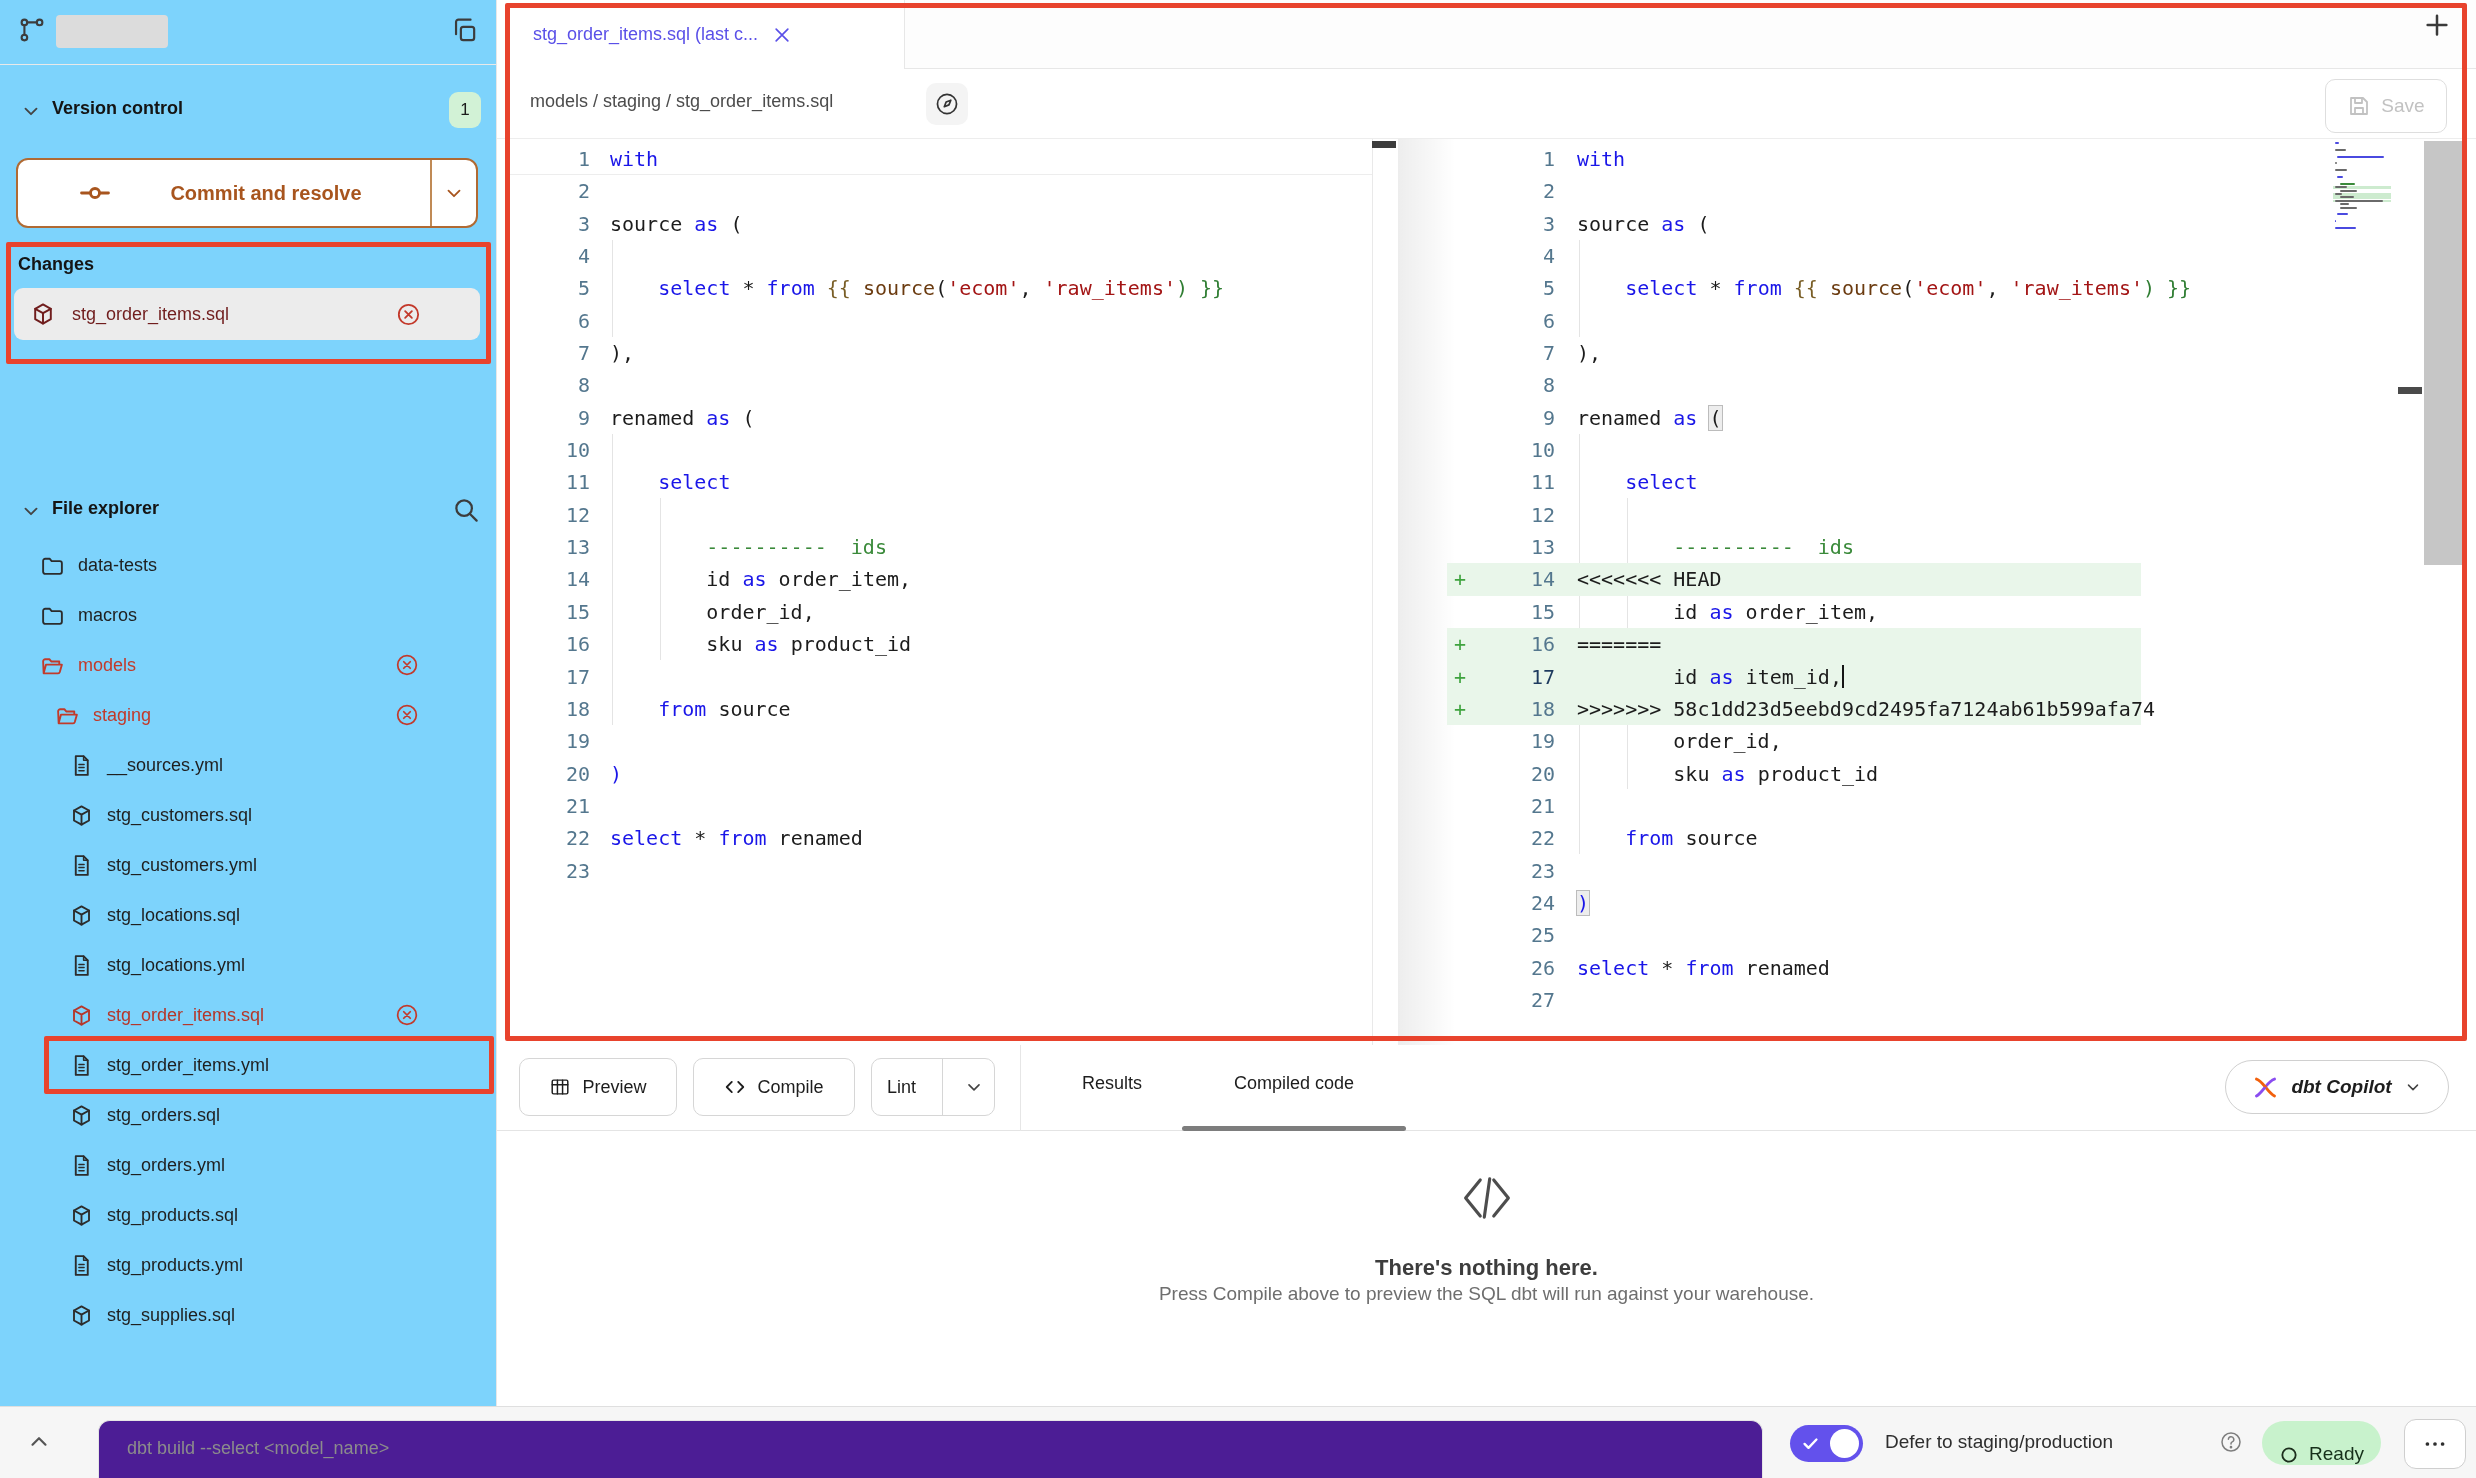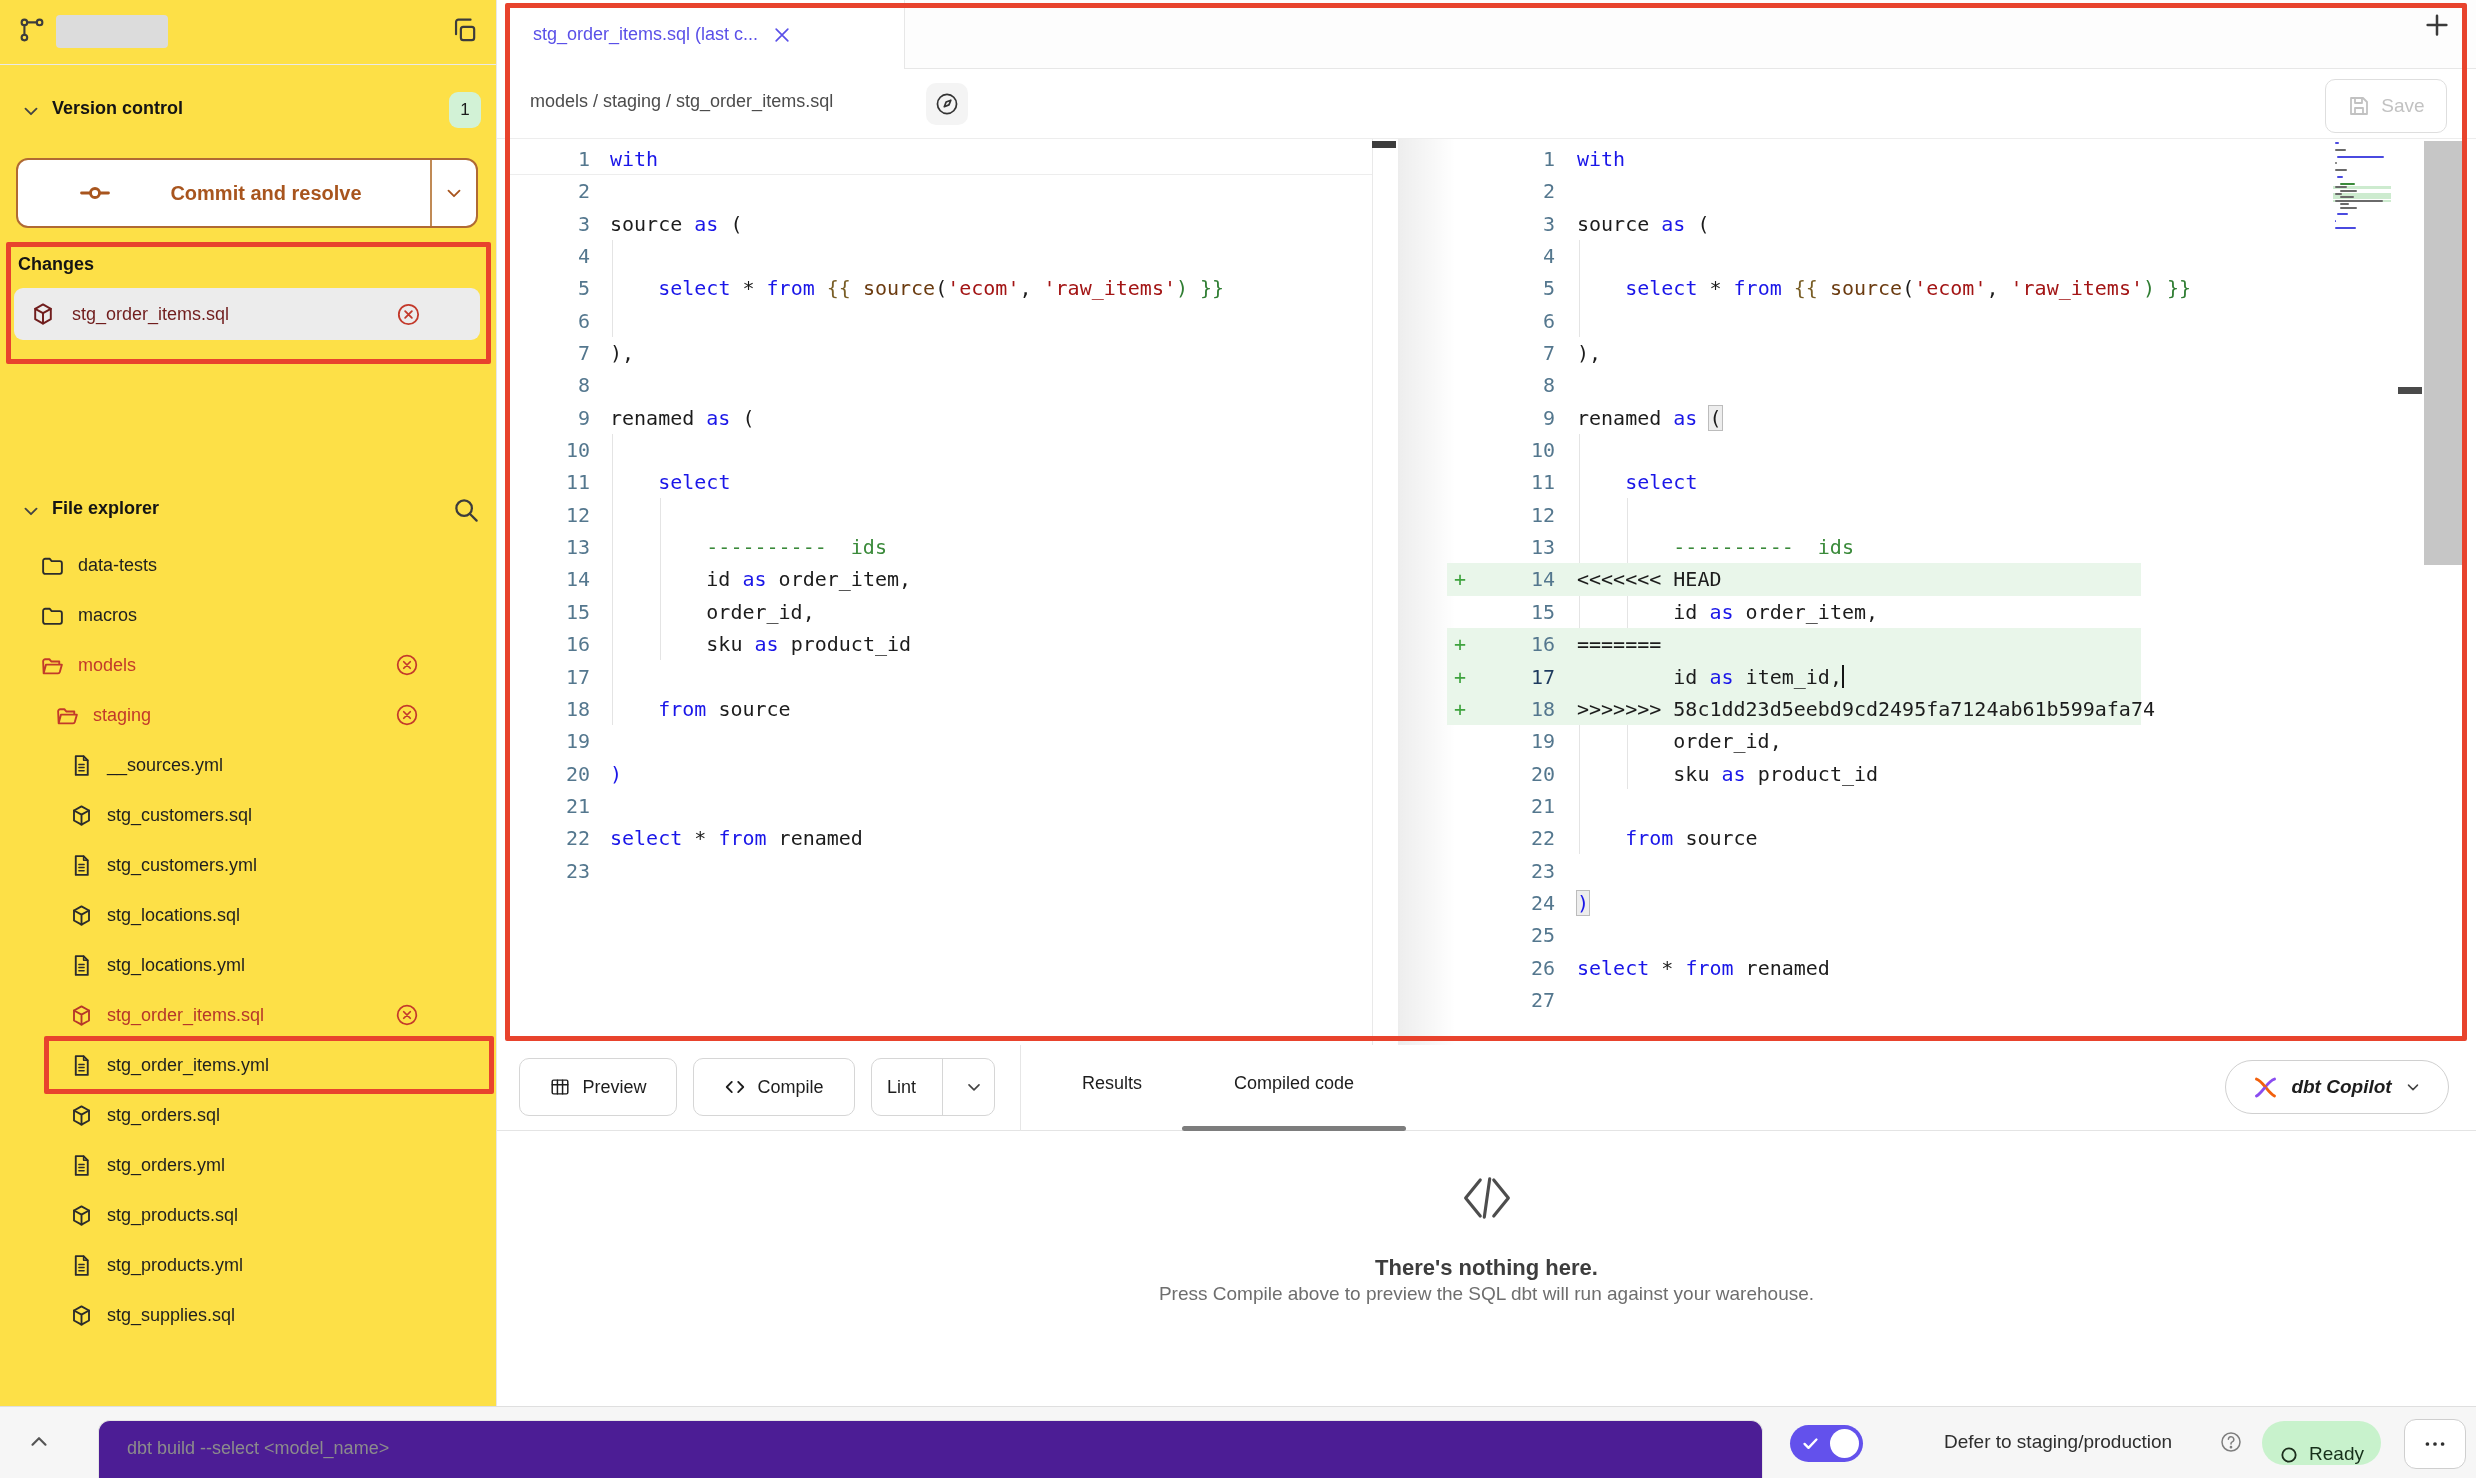--- a/index.html
+++ b/index.html
@@ -4,21 +4,21 @@
 <style>
   * { box-sizing: border-box; margin: 0; padding: 0; }
   html,body { width:2476px; height:1478px; overflow:hidden; background:#fff;
     font-family:"Liberation Sans", sans-serif; color:#1b1b1b; }
   #app { position:relative; width:2476px; height:1478px; }
   svg { display:block; width:100%; height:100%; }
   .ic { display:inline-block; flex:none; }
 
   
   #sidebar { position:absolute; left:0; top:0; width:497px; height:1406px;
-    border-right:1px solid #e7e7e7; background:#fde047; }
+    border-right:1px solid #e7e7e7; background:#7dd3fc; }
   .sb-top { position:relative; height:65px; border-bottom:1px solid #e9e9e9; }
   .branch-ic { position:absolute; left:18px; top:16px; width:28px; height:28px; color:#3c3c3c; }
   .redacted { position:absolute; left:56px; top:15px; width:112px; height:33px; background:#dcdcdc; border-radius:4px; }
   .copy-ic { position:absolute; left:450px; top:16px; width:29px; height:29px; color:#3c3c3c; }
 
   .sec-head { position:absolute; left:0; width:497px; height:50px; }
   .chev { position:absolute; left:20px; top:14px; width:22px; height:22px; color:#444; }
   .sec-title { position:absolute; left:52px; top:12px; font-size:18px; font-weight:700; color:#141414; }
   .badge { position:absolute; left:449px; top:6px; width:32px; height:36px; background:#d2f2d6;
     border-radius:9px; text-align:center; line-height:36px; font-size:17px; color:#1c1c1c; }
@@ -137,21 +137,21 @@
 
   
   #statusbar { position:absolute; left:0; top:1406px; width:2476px; height:72px; background:#f6f6f6; border-top:1px solid #dfdfdf; }
   #sb-chevron { position:absolute; left:26px; top:22px; width:26px; height:26px; color:#555; cursor:pointer; }
   #cmdbox { position:absolute; left:98px; top:13px; width:1665px; height:59px; background:#4c1d95;
     border:1px solid #e5e5e5; border-bottom:none; border-radius:12px 12px 0 0; }
   #cmdtext { position:absolute; left:28px; top:17px; font-size:18px; color:#8c8c8c; }
   #toggle { position:absolute; left:1790px; top:18px; width:73px; height:37px; background:#6351ec; border-radius:19px; cursor:pointer; }
   #toggle .knob { position:absolute; right:4px; top:4px; width:29px; height:29px; background:#fff; border-radius:50%; }
   #toggle .tick { position:absolute; left:11px; top:9px; width:19px; height:19px; color:#fff; }
-  #defer-label { position:absolute; left:1944px; top:24px; font-size:19px; color:#2e2e2e; }
+  #defer-label { position:absolute; left:1885px; top:24px; font-size:19px; color:#2e2e2e; }
   #help-ic { position:absolute; left:2219px; top:23px; width:24px; height:24px; color:#7e7e7e; cursor:pointer; }
   #ready-pill { position:absolute; left:2262px; top:14px; width:119px; height:44px; background:#c8f2cc; border-radius:22px;
     display:flex; align-items:flex-end; justify-content:center; gap:10px; }
   #ready-pill .ric { width:20px; height:20px; color:#1c2e1c; }
   #ready-pill .rlabel { font-size:19px; color:#16301a; }
   #more-btn { position:absolute; left:2404px; top:12px; width:62px; height:50px; background:#fff; border:1px solid #cfcfcf;
     border-radius:12px; display:flex; align-items:center; justify-content:center; cursor:pointer; }
   #more-btn .ic { width:26px; height:26px; color:#2e2e2e; }
 </style>
 </head>

